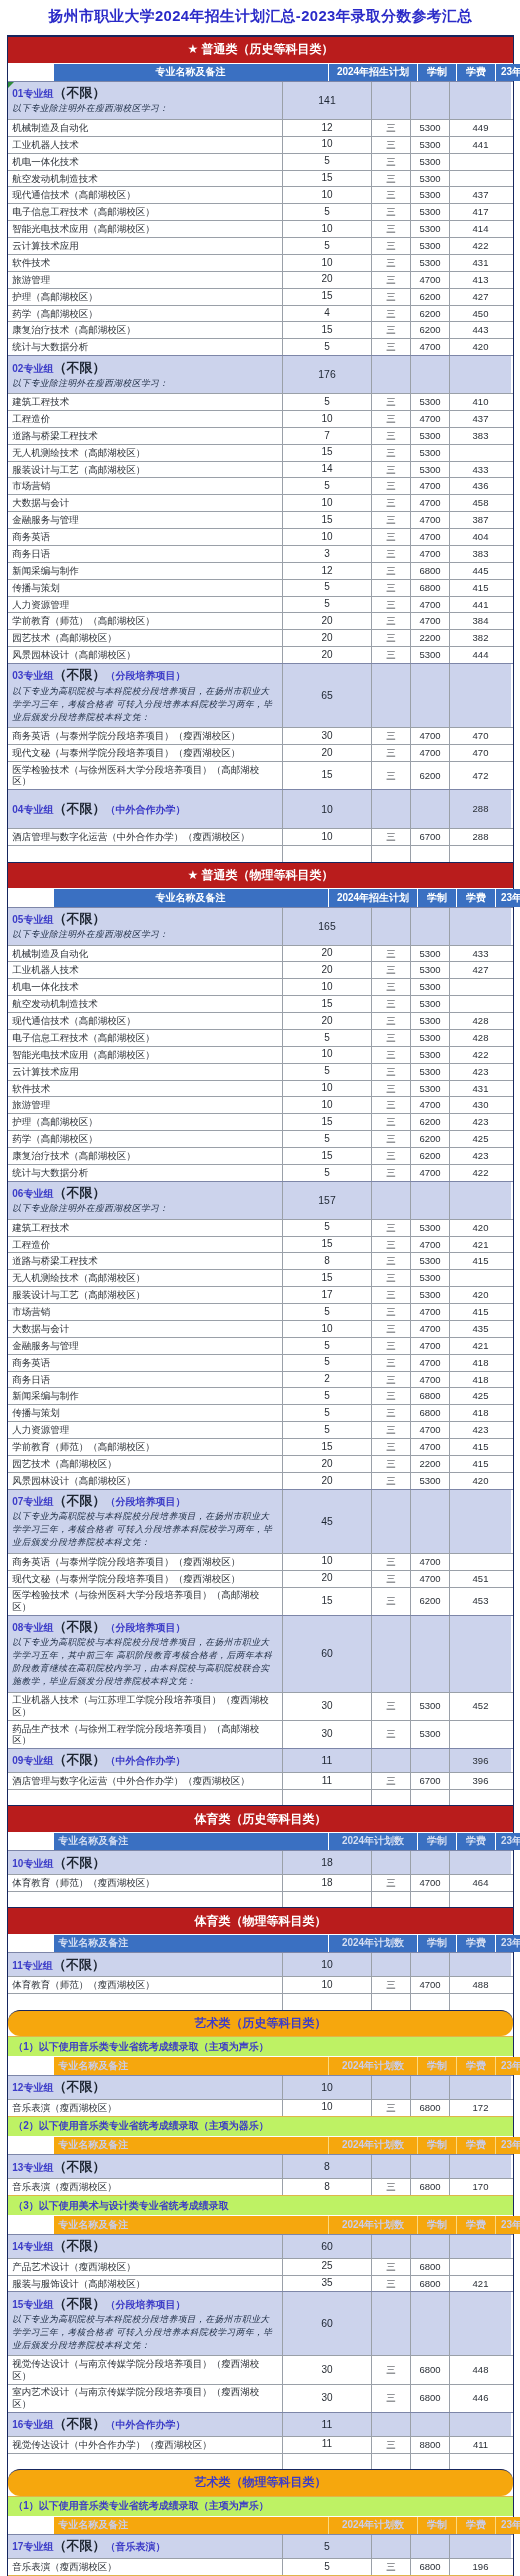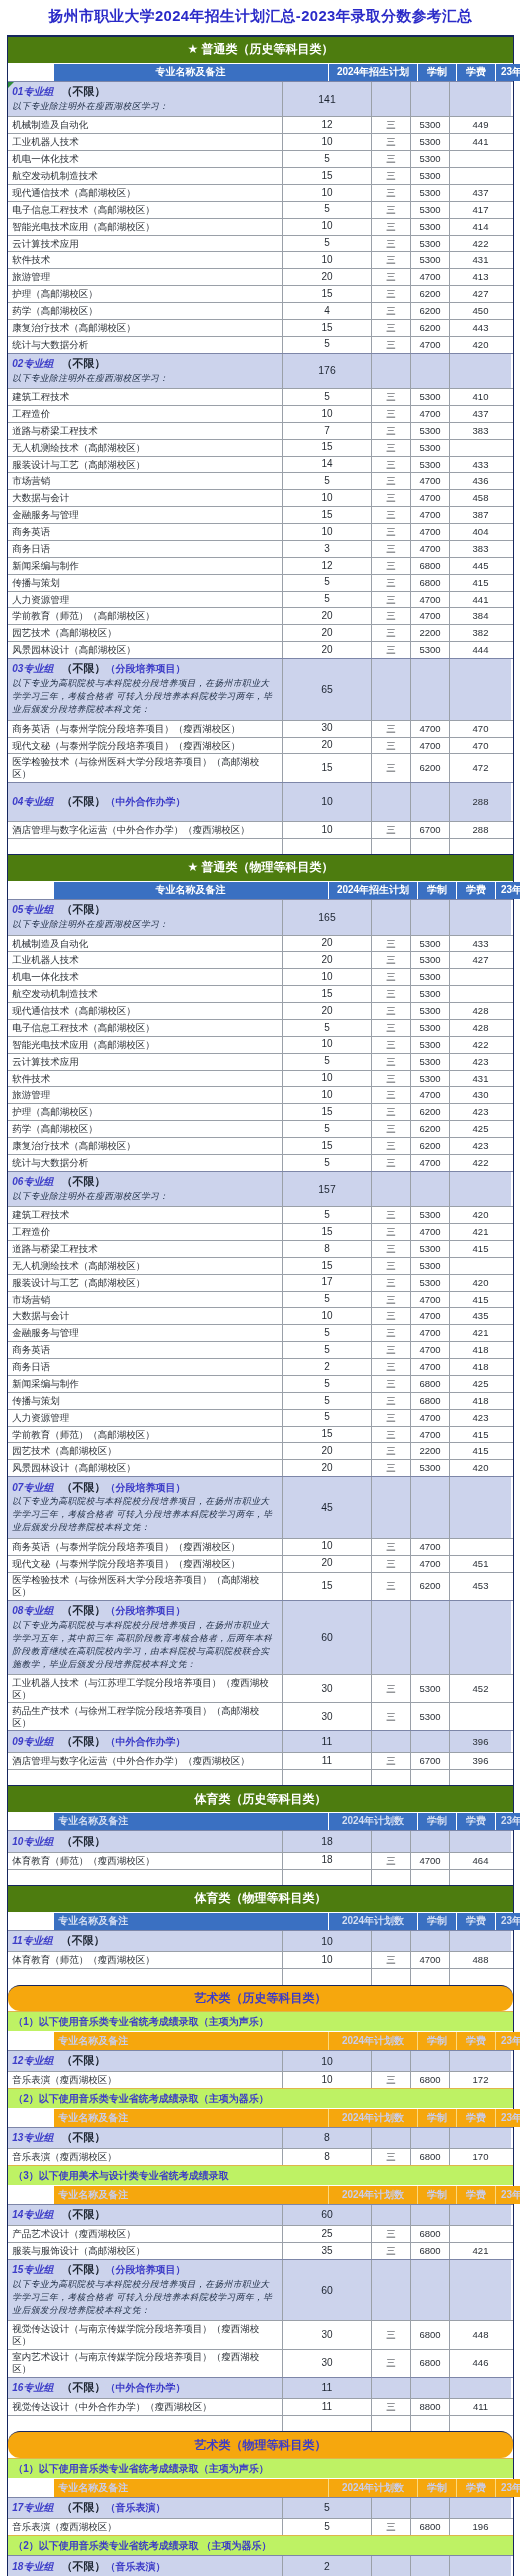--- a/index.html
+++ b/index.html
@@ -6,37 +6,37 @@
   body{width:521px;font-family:"Liberation Sans","DejaVu Sans",sans-serif;-webkit-font-smoothing:antialiased;}
   .page{width:521px;}
   .title{color:#2a2ac8;font-weight:bold;font-size:14.8px;text-align:center;padding:7px 0 9px 0;letter-spacing:0.4px;}
   .tbl{margin:0 7px;border:1.7px solid #16265e;border-top-width:1.7px;background:#fff;}
   .row{display:grid;grid-template-columns:274px 89px 39px 39px 62px;border-top:0.9px solid #9aa0a8;}
   .row:first-child{border-top:none;}
   .cell{display:flex;align-items:center;justify-content:center;font-size:9.5px;color:#2a2f36;padding:1.7px 1.7px;min-height:11.3px;border-left:0.9px solid #9aa0a8;line-height:1.25;}
   .cell:first-child{border-left:none;justify-content:flex-start;text-align:left;padding-left:4.3px;padding-right:5.2px;}
   
   .sec-h{display:block;text-align:center;font-weight:bold;font-size:12px;padding:4.3px 0;border-top:1.7px solid #16265e;}
-  .sec-h.blue{background:#4d7c0f;color:#ffffff;}
+  .sec-h.blue{background:#b91c1c;color:#ffffff;}
   .sec-h.orange{background:#f6a70d;color:#3c3cc8;border-radius:12px;}
   
   .row.colhead{border-top:1.7px solid #ffffff;margin-left:46px;}
   .row.colhead .cell{font-weight:bold;font-size:10px;min-height:14px;}
   .row.colhead.blue .cell{background:#3a70c2;color:#ffffff;border-left:1.7px solid #ffffff;}
   .row.colhead.orange .cell{background:#f6a70d;color:#c9cdec;border-left:1.7px solid #fbd97e;}
   .row.colhead .cell:first-child{border-left:none;}
   .row.colhead.muted.blue .cell{color:#d4def2;}
   .row.colhead.centerfirst .cell:first-child{justify-content:center;text-align:center;}
   
   .note-row{background:#bef264;color:#3c3cc8;font-weight:bold;font-size:10px;padding:2.6px 5.2px;border-top:0.9px solid #e0b54a;}
   
   .row.group .cell{background:#ccd3ec;min-height:13px;}
   .row.group{border-top:0.9px solid #7d86a8;}
-  .g-label{color:#3c3cc8;font-weight:bold;font-size:10px;font-style:italic;}
-  .g-suffix{color:#1c2430;font-weight:bold;font-size:11px;padding-left:8px;}
+  .g-label{color:#3c3cc8;font-weight:bold;font-size:10px;}
+  .g-suffix{color:#1c2430;font-weight:bold;font-size:13px;}
   .g-suffix2{color:#3c3cc8;font-weight:bold;font-size:10px;}
   .g-note{font-family:Liberation Sans, sans-serif;font-style:italic;color:#203048;font-size:8.7px;letter-spacing:0.5px;line-height:1.5;margin-top:0.9px;}
   .g-wrap{display:block;width:100%;position:relative;padding:1.7px 0;}
   .row.group .plan{font-size:10.4px;color:#1c2430;}
   .row.group.tall .cell{min-height:35px;}
   .corner{position:absolute;left:-4.3px;top:-1.7px;width:0;height:0;border-top:6px solid #2e8b3a;border-right:6px solid transparent;}
   
   .row.empty .cell{min-height:12px;}
   .plan{font-size:10px;}
 </style>

